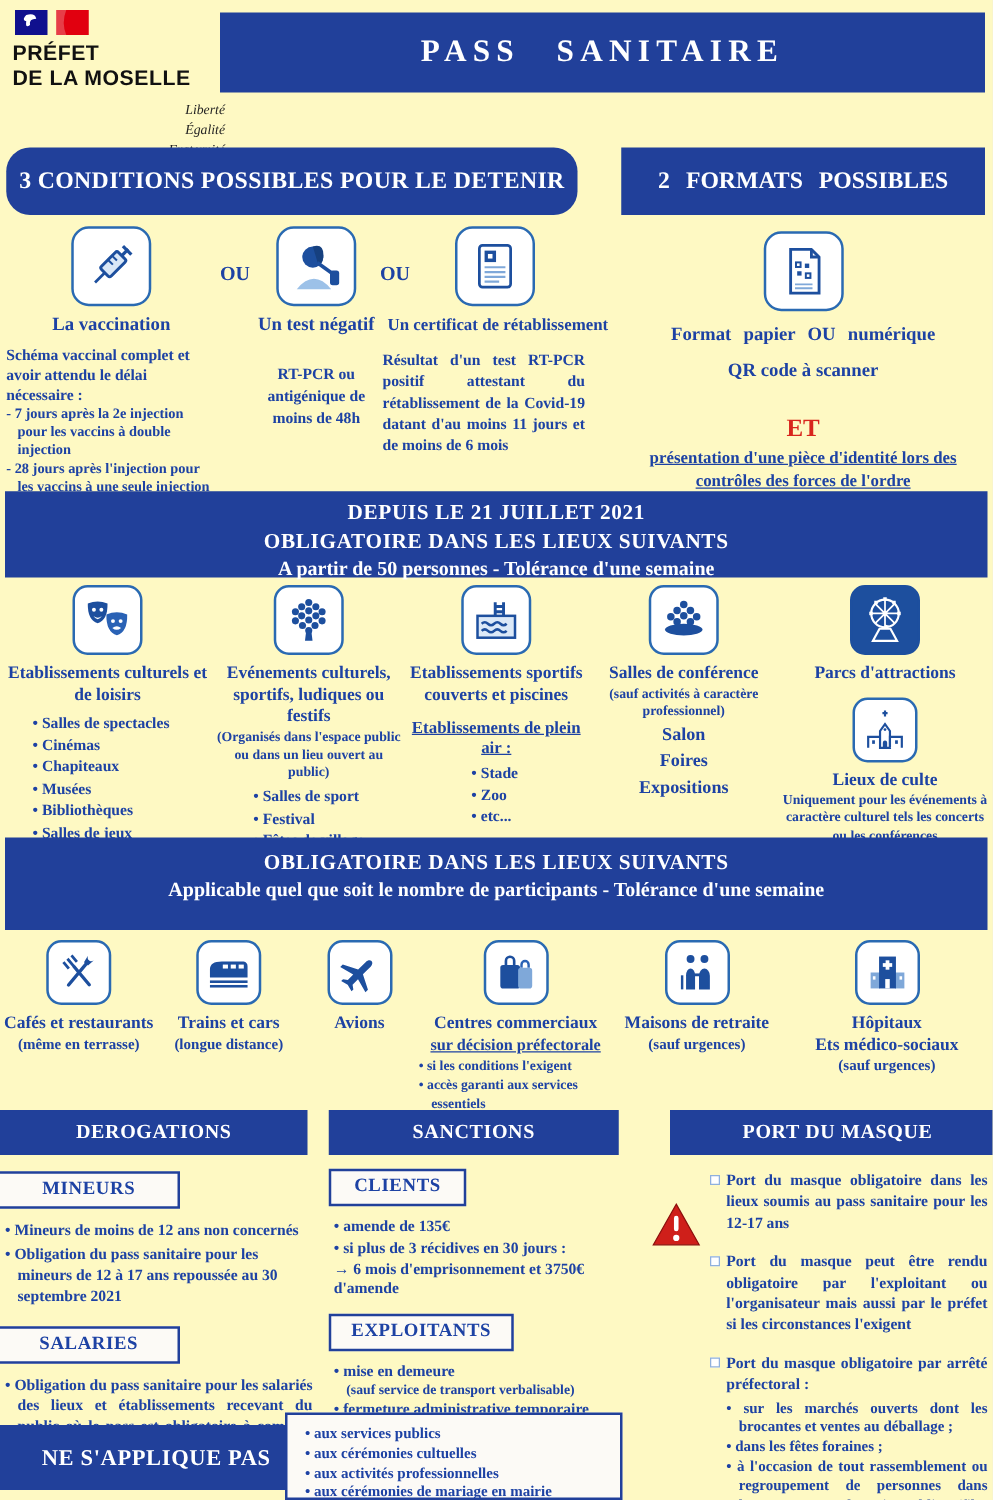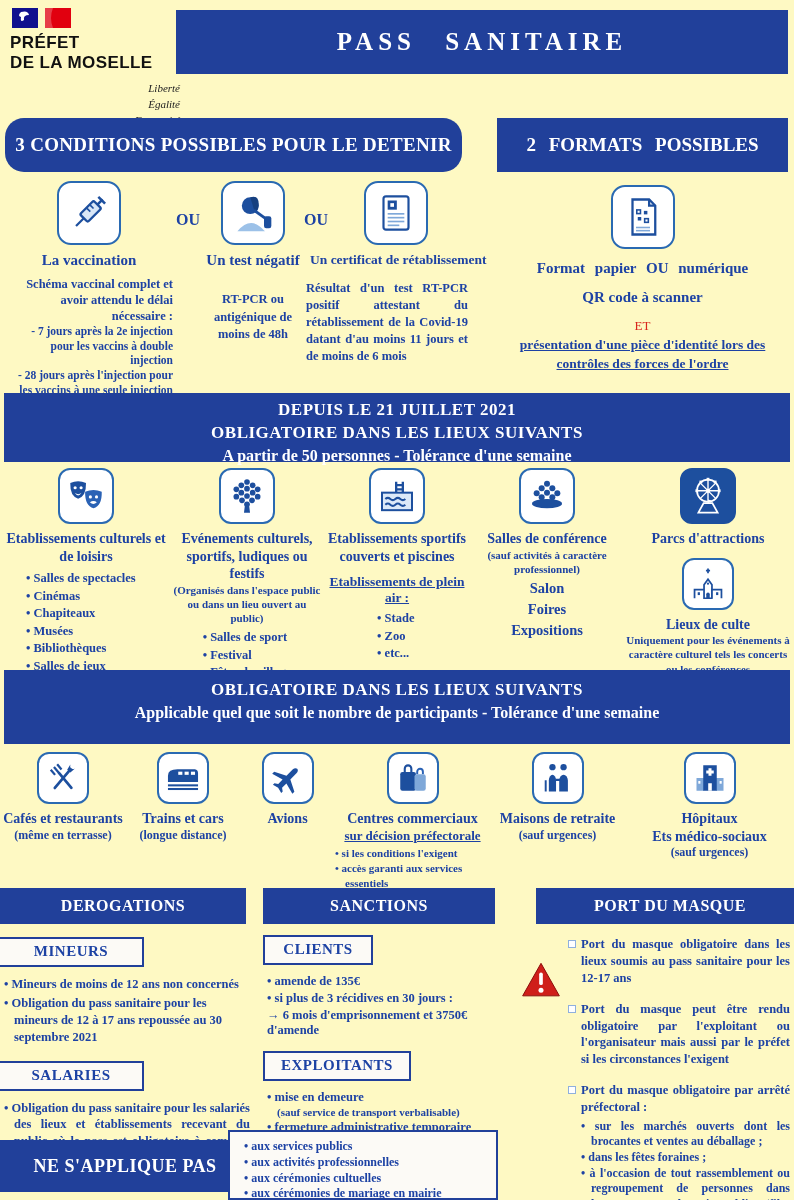--- a/index.html
+++ b/index.html
@@ -26,35 +26,35 @@
   .cond-panel .sec-banner { height:54px; font-size:19px; letter-spacing:0.3px;border-radius:19px; }
   .cond-row { display:flex; margin-top:9px; }
   .cond-col { text-align:center; }
   .c1 { width:168px; }  .c2 { width:100px; }  .c3 { width:133px; }
   .ou { width:30px; margin-top:30px; font-weight:bold; font-size:16px; text-align:center; }
   .c3 ~ .ou, .ou2 { width:26px; }
   .icon-box { width:64px; height:64px; border:2px solid #2a6ab2; border-radius:14px; background:#fff;
               display:flex; align-items:center; justify-content:center; margin:0 auto; }
   .c-label { margin-top:7px; font-weight:bold; font-size:15px; white-space:nowrap; }
   .c3 .c-label { font-size:13.5px; width:170px; margin-left:-19px; }
-  .vacc-text { text-align:right; margin-top:7px; font-weight:bold; line-height:1.28; }
+  .vacc-text { text-align:left; margin-top:7px; font-weight:bold; line-height:1.28; }
   .vacc-intro { font-size:12.5px; }
   .dash { font-size:11.5px; padding-left:9px; text-indent:-9px; }
   .dash::before { content:"- "; }
   .test-detail { margin-top:22px; font-weight:bold; font-size:12.5px; line-height:1.4; }
   .cert-detail { margin-top:12px; font-weight:bold; font-size:12.5px; line-height:1.35;
                  text-align:justify; width:162px; margin-left:-23px; }
 
   
   .fmt-panel { position:absolute; left:497px; top:118px; width:291px; text-align:center; }
   .fmt-panel .sec-banner { height:54px; font-size:19px; word-spacing:8px; }
   .fmt-panel .icon-box { margin-top:13px; }
   .fmt-line1 { margin-top:11px; font-weight:bold; font-size:15px; word-spacing:6px; }
   .fmt-line2 { margin-top:12px; font-weight:bold; font-size:15px; }
-  .fmt-et { margin-top:12px; color:var(--red); font-weight:normal; font-size:13px; }
+  .fmt-et { margin-top:26px; color:var(--red); font-weight:bold; font-size:20px; }
   .fmt-line3 { margin-top:2px; font-weight:bold; font-size:13.5px; text-decoration:underline; line-height:1.4; }
 
   
   .big-banner { position:absolute; left:4px; width:786px; background:var(--navy); color:#fff;
                 text-align:center; font-weight:bold; }
   .bb1 { top:393px; height:69px; padding-top:6px; }
   .bb2 { top:670px; height:74px; padding-top:9px; }
   .bb-l1 { font-size:17px; letter-spacing:0.5px; line-height:1.35; }
   .bb-l2 { font-size:17px; letter-spacing:0.5px; line-height:1.35; }
   .bb-l3 { font-size:16px; line-height:1.35; }
@@ -512,18 +512,18 @@
         </div>
       </div>
     </div>
   </section>
 
   <div class="nap-banner">
     <div class="nap-label">NE S'APPLIQUE PAS</div>
   </div>
   <div class="nap-box">
     <div class="bull">aux services publics</div>
+    <div class="bull">aux cérémonies cultuelles</div>
     <div class="bull">aux activités professionnelles</div>
-    <div class="bull">aux cérémonies cultuelles</div>
     <div class="bull">aux cérémonies de mariage en mairie</div>
   </div>
 
 </div>
 
 </body></html>

